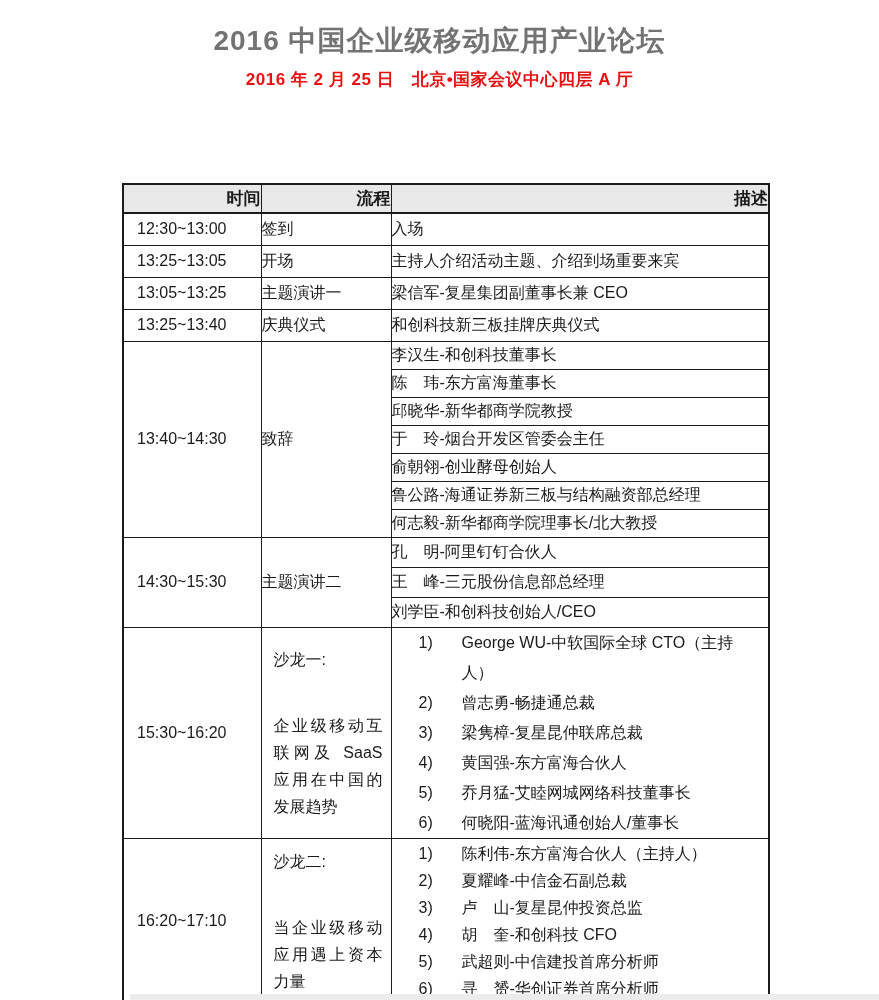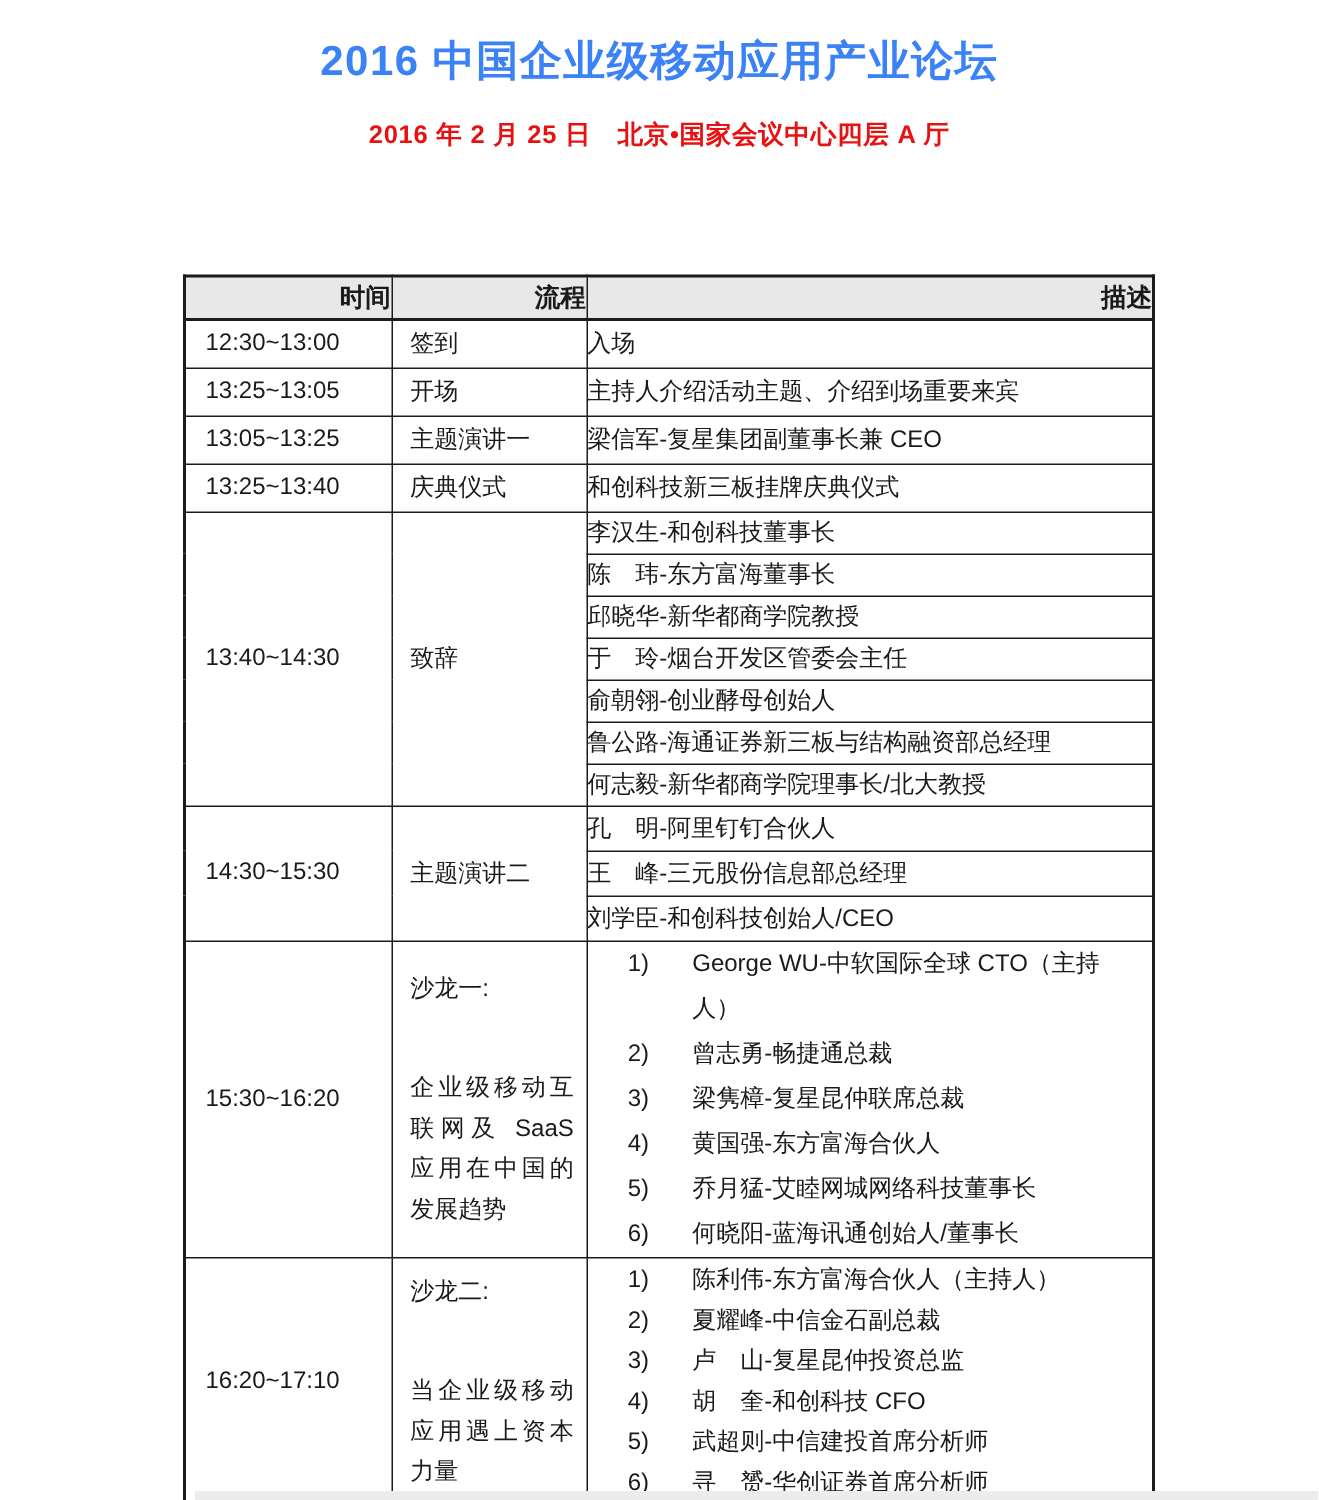--- a/index.html
+++ b/index.html
@@ -8,32 +8,32 @@
     width: 879px; height: 1000px;
     background: #ffffff;
     font-family: "Liberation Sans", sans-serif;
     color: #1a1a1a;
   }
   .page { position: relative; width: 879px; height: 1000px; background: #fff; overflow: hidden; }
 
   
   .title-block { padding-top: 19px; text-align: center; }
   .title-line {
-    color: #3b82f6;
+    color: #737373;
     font-weight: bold;
     font-size: 28px;
     line-height: 43px;
     letter-spacing: 1px;
   }
   .date-line {
     color: #e81010;
     font-weight: bold;
     font-size: 17px;
     line-height: 30px;
-    margin-top: 13px;
+    margin-top: 3px;
     letter-spacing: 0.5px;
   }
 
   
   table.agenda {
     position: absolute;
     left: 122px; top: 183px;
     width: 646px;
     border-collapse: collapse;
     table-layout: fixed;
@@ -57,21 +57,21 @@
     text-align: right;
     border-bottom: 2px solid #1c1c1c;
   }
   tr.row-simple { height: 32px; }
   tr.row-sub28  { height: 28px; }
   tr.row-sub30  { height: 30px; }
   tr.row-salon1 { height: 190px; }
   tr.row-salon2 { height: 167px; }
 
   td.time { padding-left: 13px; margin-top: 16px; }
-  td.proc { padding-left: 12px; }
+  td.proc { }
   td.desc { }
 
   td.proc-multi { padding: 0 8px 0 12px; }
   .proc-title { line-height: 27px; }
   .proc-body  { line-height: 27px; text-align: justify; margin-top: 39px; }
 
   td.desc-list { padding: 0; }
   ol.speakers { list-style: none; margin: 0; padding: 0 8px 0 27px; }
   ol.speakers li { display: flex; }
   tr.row-salon1 ol.speakers li { line-height: 30px; }

